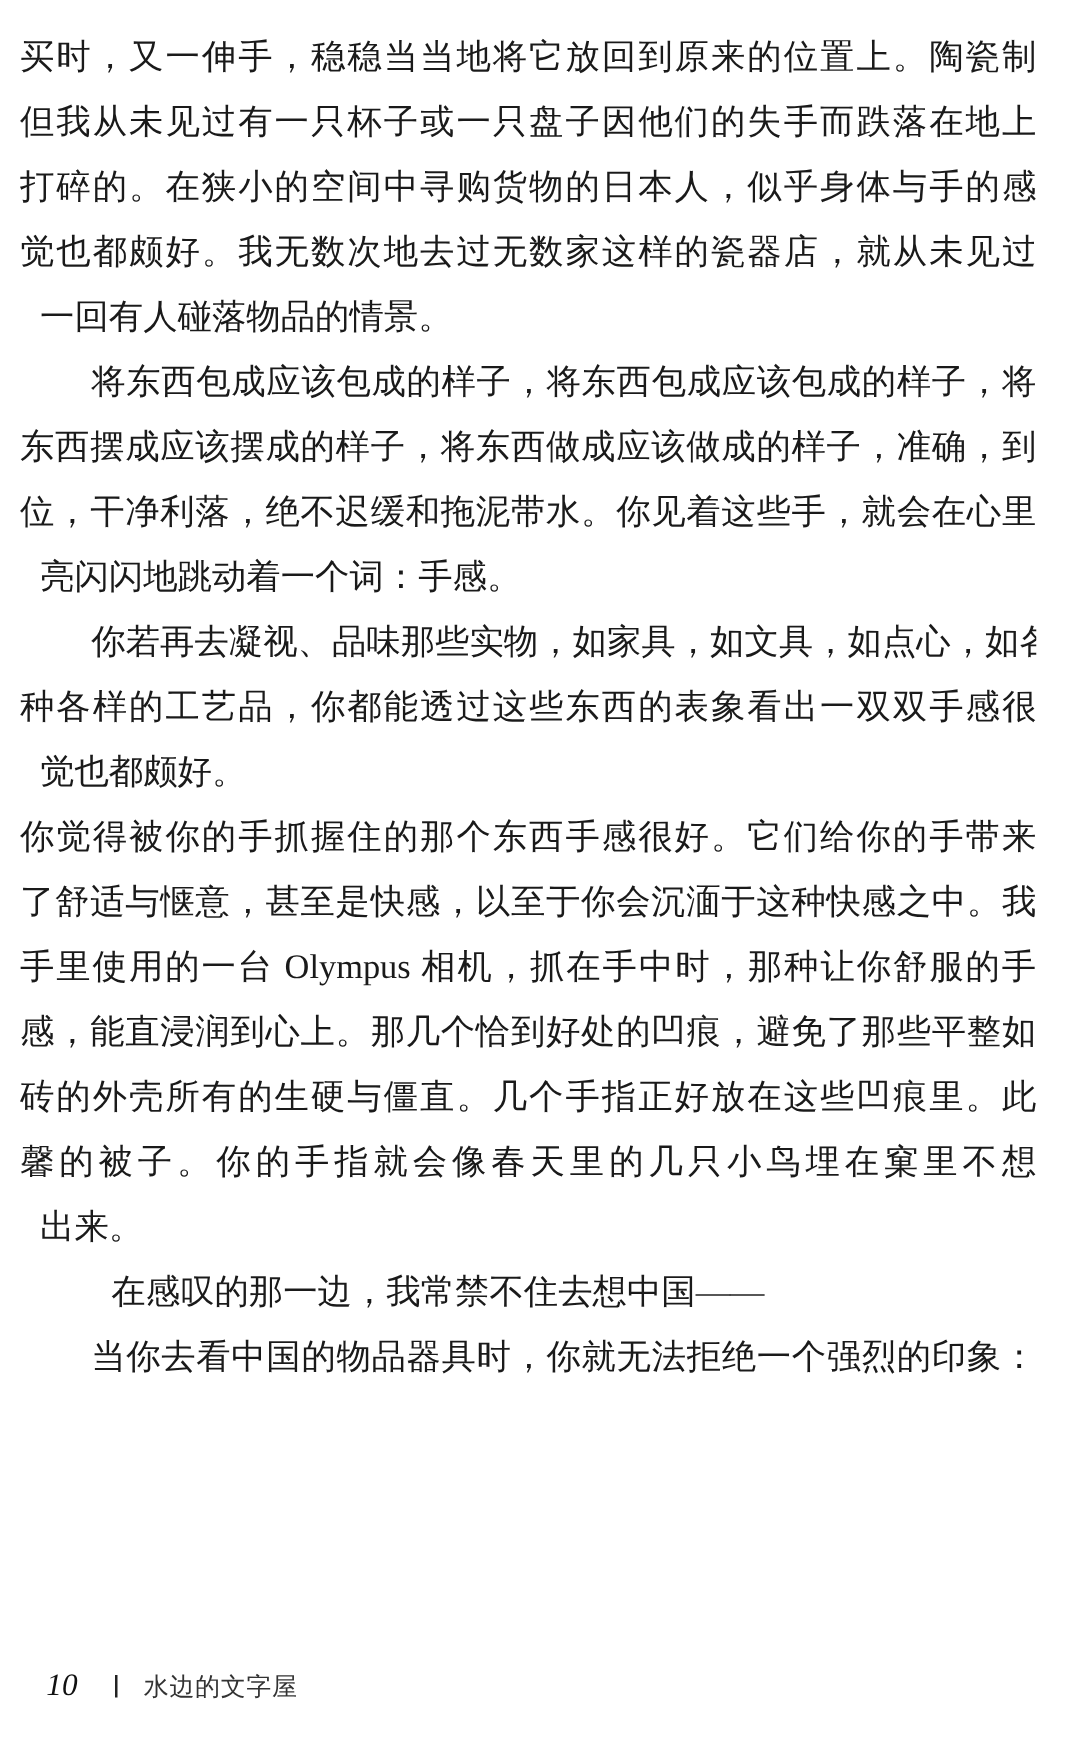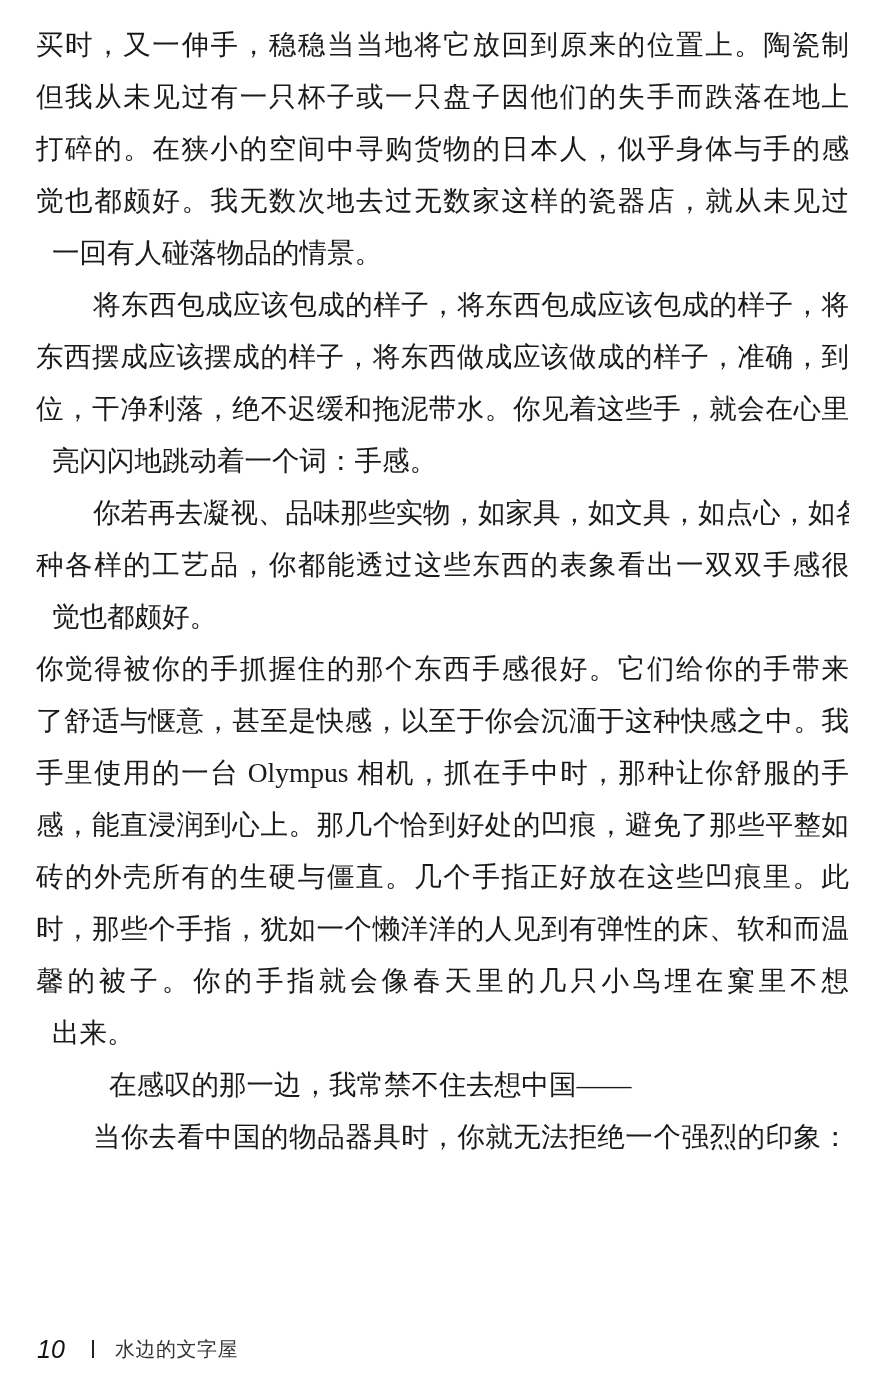--- a/index.html
+++ b/index.html
@@ -10,21 +10,21 @@
   body {
     width: 869px;
     height: 1391px;
     position: relative;
     overflow: hidden;
     font-family: "Liberation Serif", "DejaVu Serif", serif;
     color: #1a1a1a;
   }
   .page-body {
     position: absolute;
-    left: 36px;
+    left: 16px;
     top: 19px;
     width: 813px;
   }
   .line {
     height: 52px;
     line-height: 52px;
     font-size: 27.5px;
     white-space: nowrap;
     text-align: justify;
     text-align-last: justify;
@@ -39,21 +39,21 @@
   }
   .footer {
     position: absolute;
     left: 37px;
     top: 1332px;
     height: 34px;
     display: flex;
     align-items: center;
   }
   .page-number {
-    font-family: Liberation Sans, sans-serif;
+    font-family: Liberation Serif, serif;
     font-style: italic;
     font-size: 25px;
     color: #111;
     width: 26px;
   }
   .footer-sep {
     width: 2px;
     height: 18px;
     background: #222;
     margin-left: 29px;
@@ -80,21 +80,20 @@
   <div class="line">位，干净利落，绝不迟缓和拖泥带水。你见着这些手，就会在心里</div>
   <div class="line last">亮闪闪地跳动着一个词：手感。</div>
   <div class="line indent">你若再去凝视、品味那些实物，如家具，如文具，如点心，如各</div>
   <div class="line">种各样的工艺品，你都能透过这些东西的表象看出一双双手感很</div>
   <div class="line last">觉也都颇好。</div>
   <div class="line">你觉得被你的手抓握住的那个东西手感很好。它们给你的手带来</div>
   <div class="line">了舒适与惬意，甚至是快感，以至于你会沉湎于这种快感之中。我</div>
   <div class="line">手里使用的一台 Olympus 相机，抓在手中时，那种让你舒服的手</div>
   <div class="line">感，能直浸润到心上。那几个恰到好处的凹痕，避免了那些平整如</div>
   <div class="line">砖的外壳所有的生硬与僵直。几个手指正好放在这些凹痕里。此</div>
-  <div class="line">时，那些个手指，犹如一个懒洋洋的人见到有弹性的床、软和而温</div>
   <div class="line">馨的被子。你的手指就会像春天里的几只小鸟埋在窠里不想</div>
   <div class="line last">出来。</div>
   <div class="line indent last">在感叹的那一边，我常禁不住去想中国——</div>
   <div class="line indent">当你去看中国的物品器具时，你就无法拒绝一个强烈的印象：</div>
 </div>
 
 <div class="footer">
   <span class="page-number">10</span>
   <span class="footer-sep"></span>
   <span class="book-title">水边的文字屋</span>

